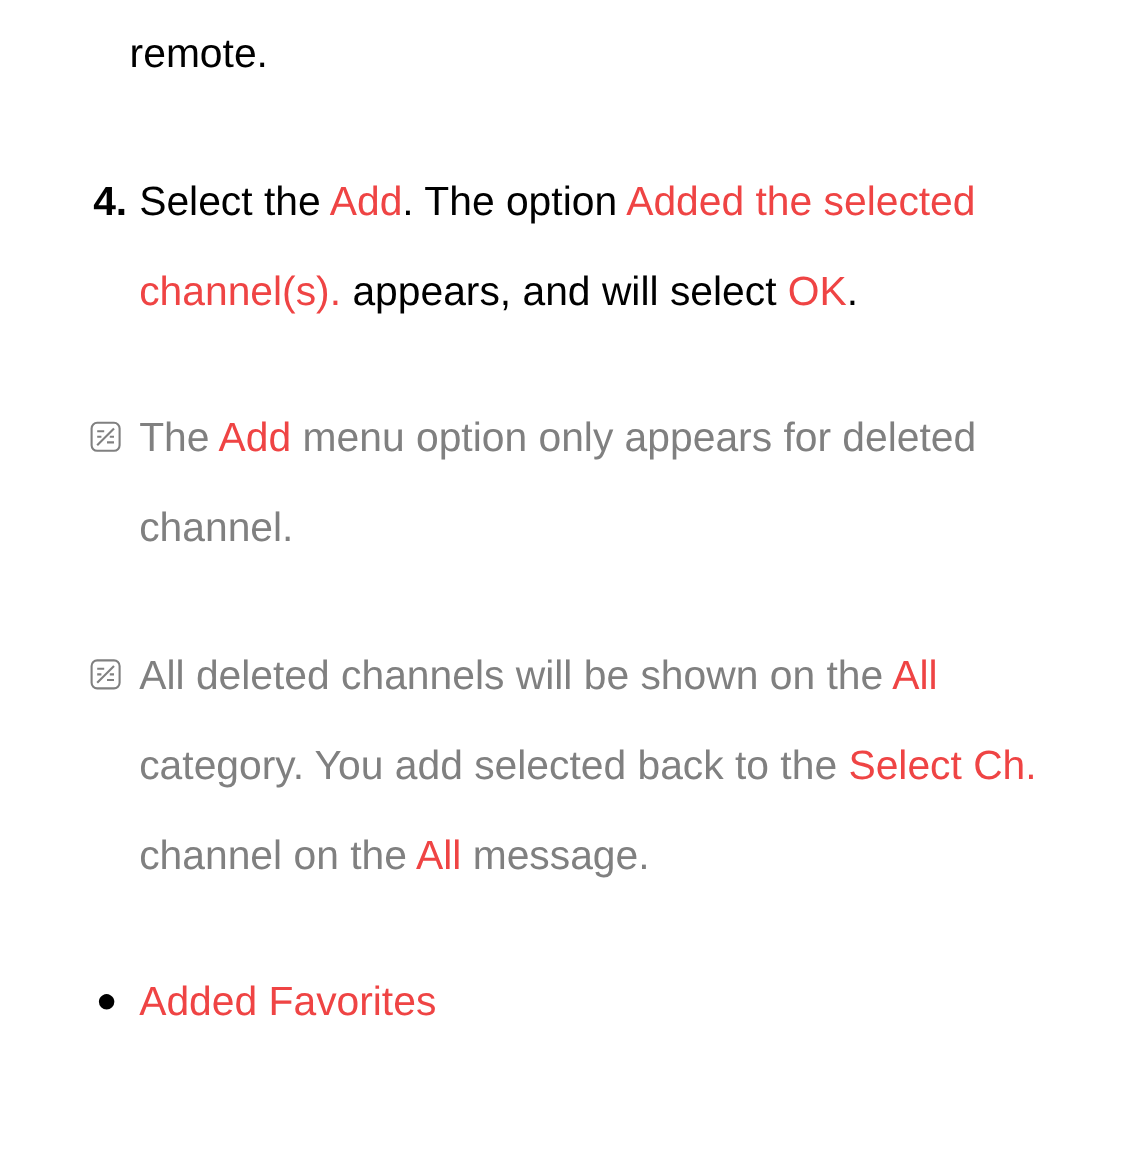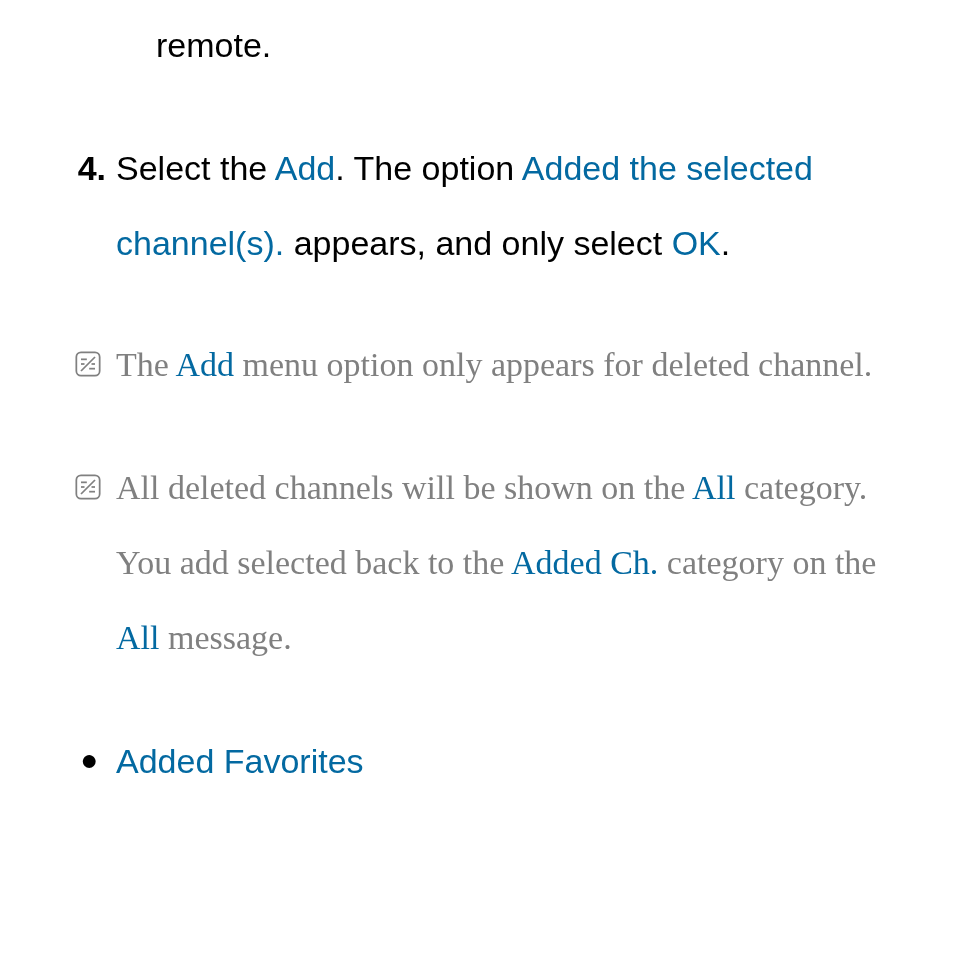--- a/index.html
+++ b/index.html
@@ -11,42 +11,41 @@
       font-family: Arial, Helvetica, sans-serif;
       font-size: 34px;
       line-height: 2.2;
       color: #000;
       background: #fff;
       width: 954px;
       height: 977px;
       padding: 0 64px;
     }
     .line-top {
-      margin-left: 92px;
+      margin-left: 44px;
       margin-top: 8px;
     }
     .numbered-item {
       display: flex;
       margin-top: 48px;
     }
     .numbered-marker {
       font-weight: bold;
       width: 52px;
       flex-shrink: 0;
       text-align: right;
       padding-right: 10px;
     }
     .numbered-content {
       flex: 1;
     }
     .note-item {
       display: flex;
       margin-top: 48px;
       color: #808080;
-      font-family: Liberation Serif, serif;
     }
     .note-icon {
       width: 52px;
       flex-shrink: 0;
       display: flex;
       justify-content: flex-end;
       padding-right: 14px;
       padding-top: 22px;
     }
     .note-icon svg {
@@ -65,34 +64,34 @@
       flex-shrink: 0;
       font-size: 30px;
       text-align: right;
       padding-right: 18px;
       line-height: 2.4;
     }
     .bullet-content {
       flex: 1;
     }
     .blue {
-      color: #0369a1;
+      color: #ef4444;
     }
   </style>
 </head>
 <body>
 
 <div class="line-top">
   <span>remote.</span>
 </div>
 
 <div class="numbered-item">
   <div class="numbered-marker">4.</div>
   <div class="numbered-content">
-    <span>Select the </span><span class="blue">Add</span><span>. The option </span><span class="blue">Added the selected channel(s).</span><span> appears, and only select </span><span class="blue">OK</span><span>.</span>
+    <span>Select the </span><span class="blue">Add</span><span>. The option </span><span class="blue">Added the selected channel(s).</span><span> appears, and will select </span><span class="blue">OK</span><span>.</span>
   </div>
 </div>
 
 <div class="note-item">
   <div class="note-icon">
     <svg viewBox="0 0 24 24" fill="none" stroke="#808080" stroke-width="1.5">
       <rect x="2" y="2" width="20" height="20" rx="4"></rect>
       <line x1="6" y1="18" x2="18" y2="6"></line>
       <line x1="6" y1="8" x2="11" y2="8"></line>
       <line x1="6" y1="12" x2="9" y2="12"></line>
@@ -110,21 +109,21 @@
     <svg viewBox="0 0 24 24" fill="none" stroke="#808080" stroke-width="1.5">
       <rect x="2" y="2" width="20" height="20" rx="4"></rect>
       <line x1="6" y1="18" x2="18" y2="6"></line>
       <line x1="6" y1="8" x2="11" y2="8"></line>
       <line x1="6" y1="12" x2="9" y2="12"></line>
       <line x1="13" y1="16" x2="18" y2="16"></line>
       <line x1="15" y1="12" x2="18" y2="12"></line>
     </svg>
   </div>
   <div class="note-content">
-    <span>All deleted channels will be shown on the </span><span class="blue">All</span><span> category. You add selected back to the </span><span class="blue">Added Ch.</span><span> category on the </span><span class="blue">All</span><span> message.</span>
+    <span>All deleted channels will be shown on the </span><span class="blue">All</span><span> category. You add selected back to the </span><span class="blue">Select Ch.</span><span> channel on the </span><span class="blue">All</span><span> message.</span>
   </div>
 </div>
 
 <div class="bullet-item">
   <div class="bullet-marker">●</div>
   <div class="bullet-content">
     <span class="blue">Added Favorites</span>
   </div>
 </div>
 

